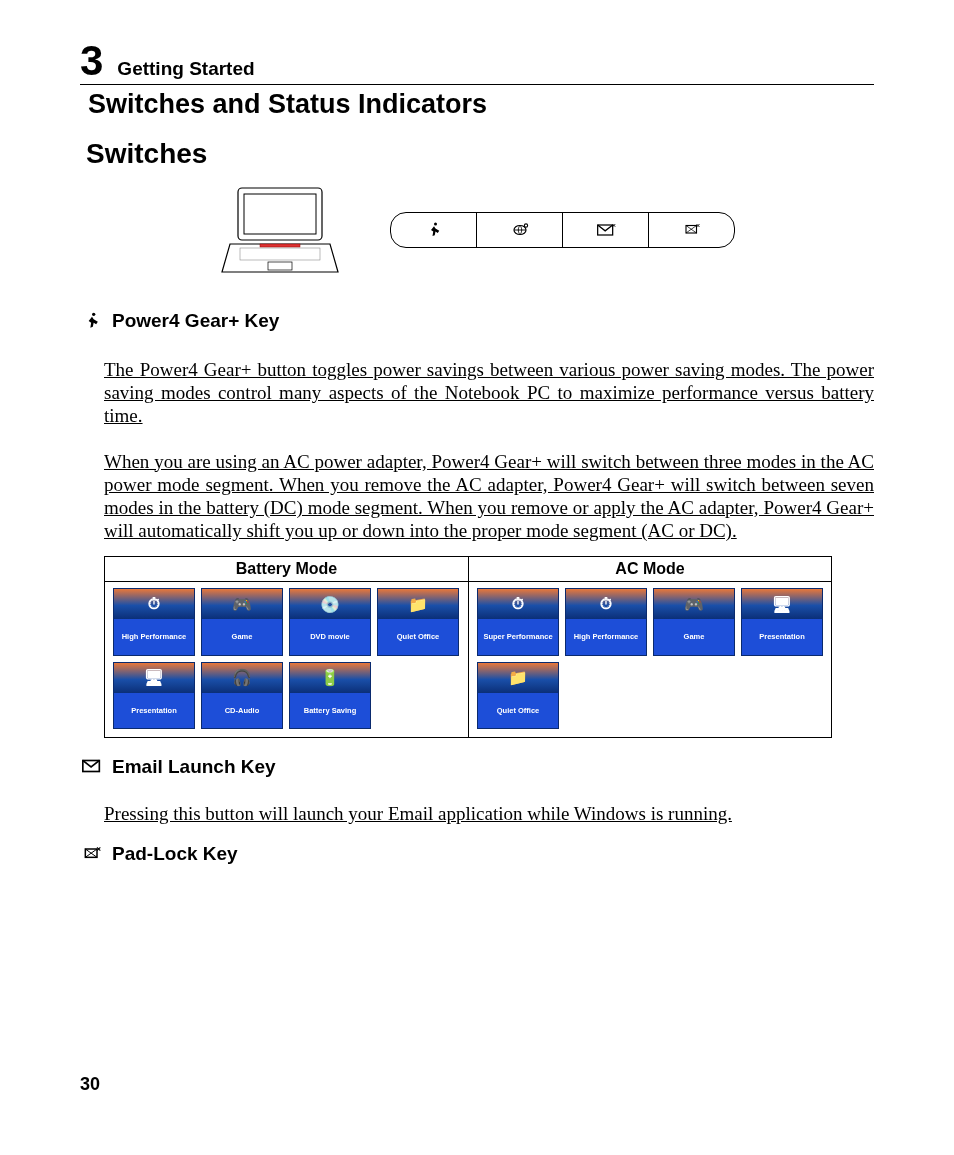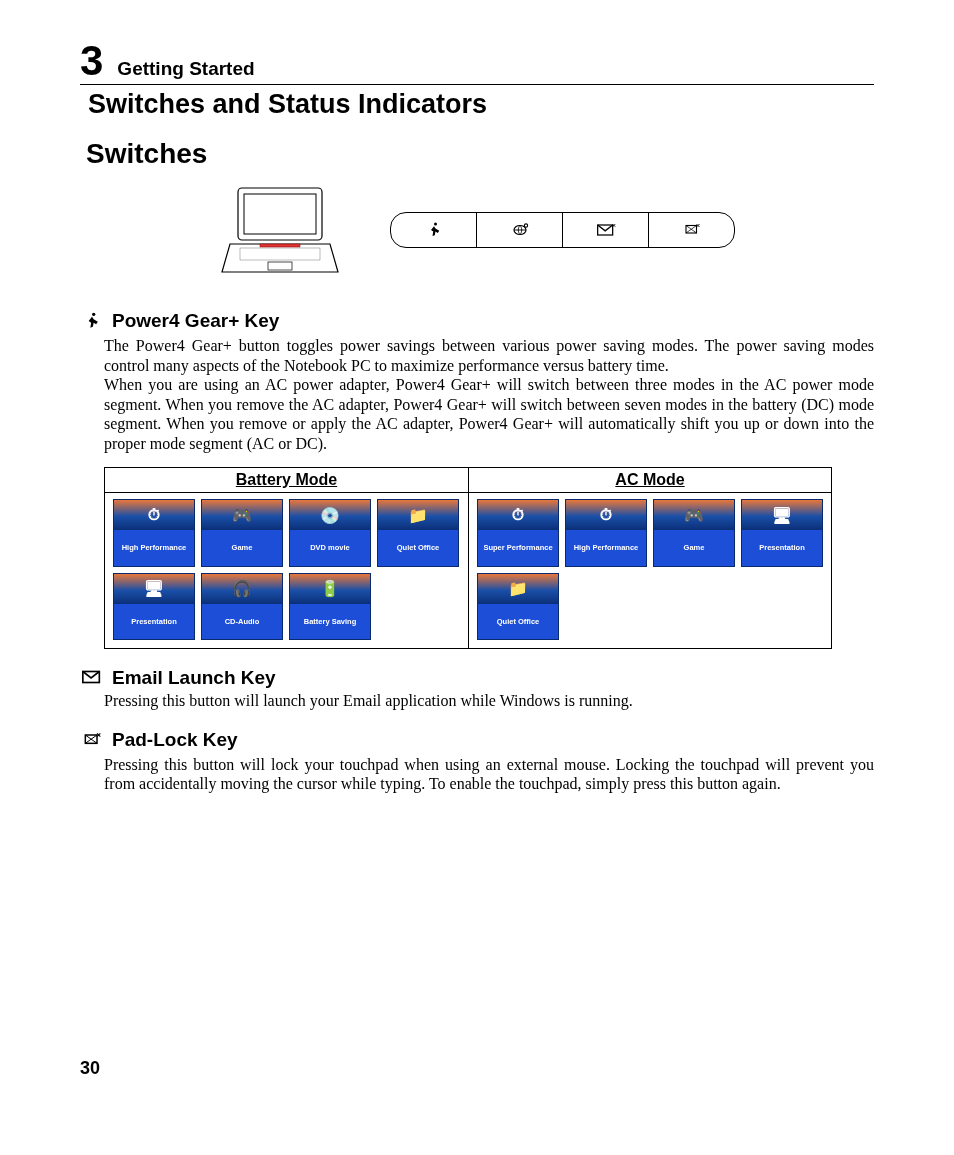--- a/index.html
+++ b/index.html
@@ -86,37 +86,37 @@
     font-size: 20px;
     flex-shrink: 0;
     margin-top: 1px;
   }
   .sub-title {
     font-family: Helvetica, Arial, sans-serif;
     font-weight: bold;
     font-size: 19px;
   }
   .body-text {
-    font-size: 16px;
+    font-size: 19px;
     line-height: 1.22;
-    margin: 0 0 0 24px;
+    margin: 22px 0 0 24px;
     text-align: justify;
+    text-decoration: underline;
   }
   .mode-table {
     margin: 14px 0 0 24px;
     border: 1.5px solid #000;
     width: 728px;
   }
   .mode-table thead th {
     font-family: Helvetica, Arial, sans-serif;
     font-weight: bold;
     font-size: 16px;
     border-bottom: 1.5px solid #000;
     padding: 3px 0;
-    text-decoration: underline;
   }
   .mode-table thead th + th { border-left: 1.5px solid #000; }
   .mode-table td { vertical-align: top; padding: 6px 8px 8px 8px; }
   .mode-table td + td { border-left: 1.5px solid #000; }
   .icon-grid {
     display: flex;
     flex-wrap: wrap;
     gap: 6px;
   }
   .mode-icon {
@@ -136,21 +136,21 @@
   }
   .mode-icon .lbl {
     background: #1d4ed8;
     padding: 14px 0;
     line-height: 1;
     white-space: nowrap;
     overflow:hidden;
   }
   .page-number {
     position: absolute;
-    bottom: 76px;
+    bottom: 60px;
     left: 80px;
     font-family: Helvetica, Arial, sans-serif;
     font-weight: bold;
     font-size: 18px;
   }
 </style>
 </head>
 <body>
 
 <div class="page">
@@ -308,17 +308,16 @@
     <div class="sub-head">
       <span class="sub-icon">
         <svg width="20" height="20" viewBox="0 0 24 24">
             <rect x="4" y="6" width="14" height="10" fill="none" stroke="#000" stroke-width="1.8"></rect>
             <path d="M4 6l14 10M18 6L4 16" stroke="#000" stroke-width="1.2"></path>
             <path d="M18 4l4 4M22 4l-4 4" stroke="#000" stroke-width="1.3"></path>
           </svg>
       </span>
       <span class="sub-title">Pad-Lock Key</span>
     </div>
-    <p class="body-text">Pressing this button will lock your touchpad when using an external mouse. Locking the touchpad will prevent you from accidentally moving the cursor while typing. To enable the touchpad, simply press this button again.</p>
   </div>
 
   <div class="page-number">30</div>
 </div>
 
 </body></html>

